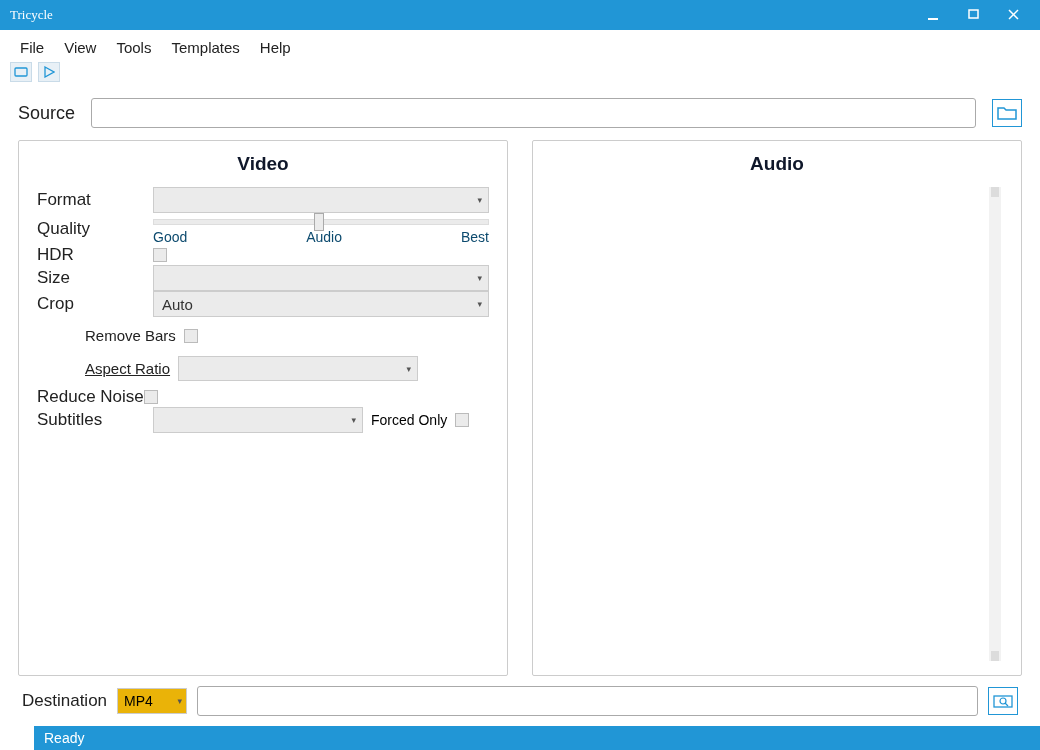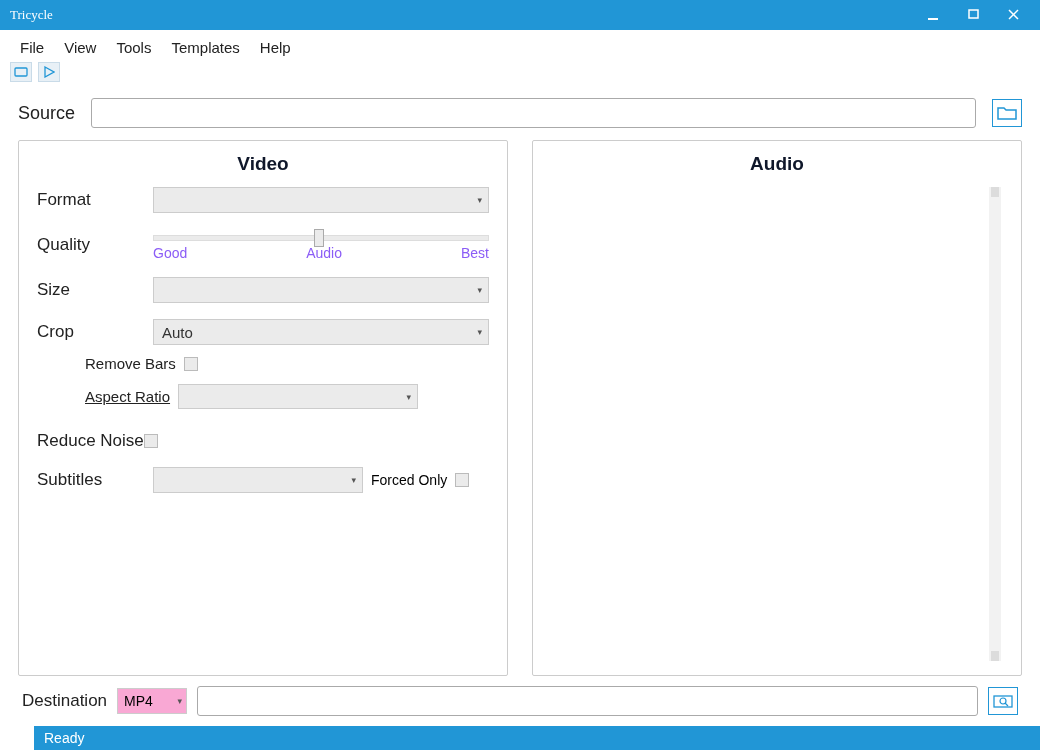--- a/index.html
+++ b/index.html
@@ -88,21 +88,21 @@
       display: flex;
       flex-direction: column;
     }
     .panel-title {
       text-align: center;
       font-size: 19px;
       font-weight: 600;
       color: #0f172a;
       padding: 2px 0 12px 0;
     }
-    .video-fields { display: flex; flex-direction: column; gap: 16px; }
+    .video-fields { display: flex; flex-direction: column; }
     .v-row { display: flex; align-items: center; }
     .v-row .lbl { width: 116px; font-size: 17px; color: #222; }
     .v-row .ctrl { flex: 1; display: flex; align-items:center; gap:8px; }
     .dropdown {
       background: #ebebeb;
       border: 1px solid #ccc;
       height: 26px;
       width: 100%;
       position: relative;
       padding: 2px 8px;
@@ -132,34 +132,34 @@
     }
     .slider-thumb {
       width: 10px; height: 18px;
       background: #ebebeb;
       border: 1px solid #aaa;
       position: absolute;
       top: -7px;
       left: 48%;
       cursor:pointer;
     }
-    .slider-labels { display: flex; justify-content: space-between; font-size: 14px; color: #8b5cf6; }
+    .slider-labels { display: flex; justify-content: space-between; font-size: 14px; color: #0c4a6e; }
     .audio-body { flex:1; position: relative; }
     .scrollbar {
       position: absolute; right: 2px; top: 0; bottom: 4px; width: 12px;
       background: #f2f2f2;
     }
     .scrollbar::before, .scrollbar::after {
       content: ""; position: absolute; left: 2px; width: 8px; height: 10px; background:#dcdcdc;
     }
     .scrollbar::before { top: 0; }
     .scrollbar::after { bottom: 0; }
     .dest-row { display:flex; align-items:center; gap:10px; padding: 2px 4px; }
     .dest-dropdown {
-      background: #f9a8d4;
+      background: #eab308;
       border: 1px solid #ccc;
       height: 26px;
       width: 70px;
       padding: 2px 6px;
       font-size: 14px;
       display:flex; align-items:center;
       position:relative;
       cursor:pointer;
     }
     .dest-dropdown .caret { position:absolute; right:4px; font-size:9px; color:#555; }
@@ -262,20 +262,26 @@
               </div>
               <div class="slider-labels">
                 <span>Good</span>
                 <span>Audio</span>
                 <span>Best</span>
               </div>
             </div>
           </div>
         </div>
 
+        <div class="v-row">
+          <div class="lbl">HDR</div>
+          <div class="ctrl">
+              <span class="checkbox"></span>
+            </div>
+        </div>
 
         <div class="v-row">
           <div class="lbl">Size</div>
           <div class="ctrl">
             <div class="dropdown">
               <span></span>
               <span class="caret">▾</span>
             </div>
           </div>
         </div>

